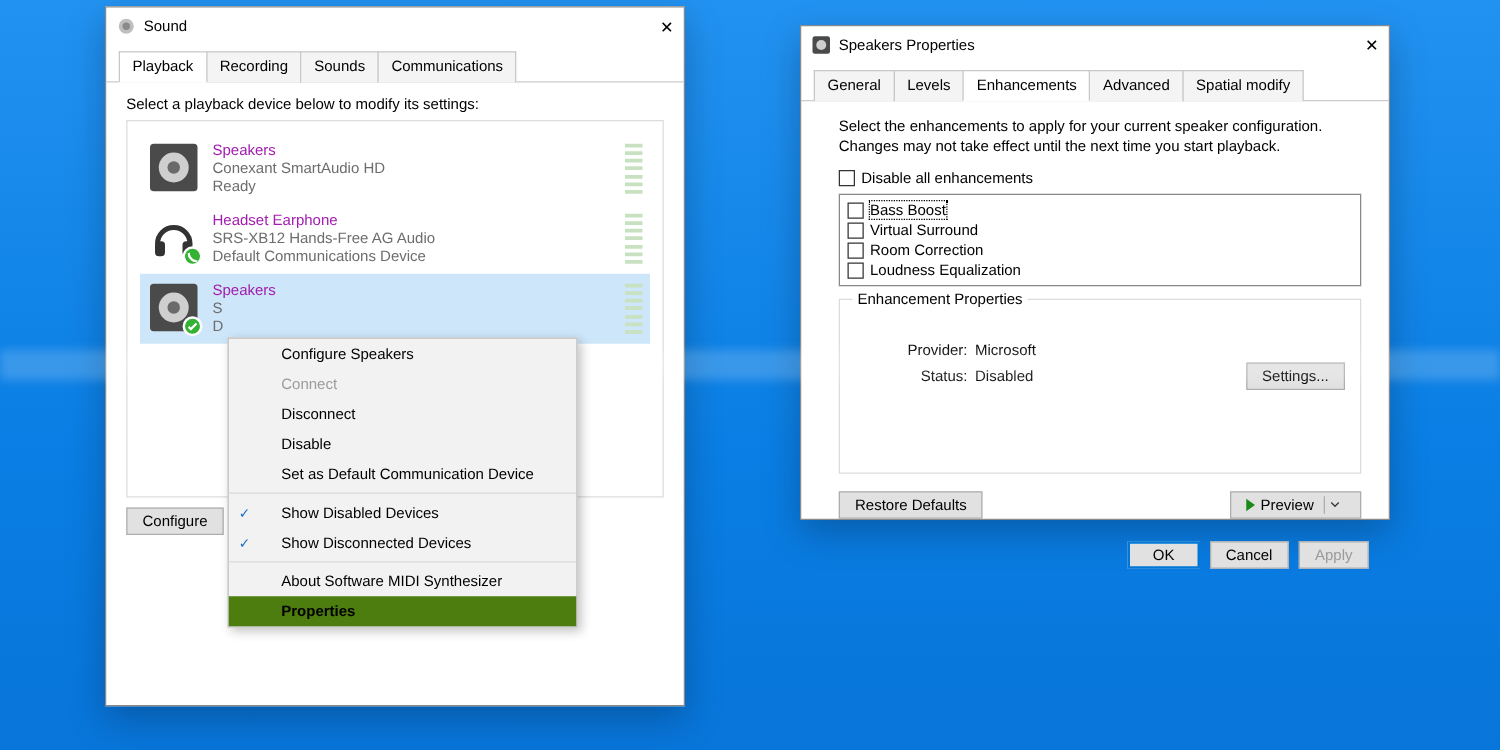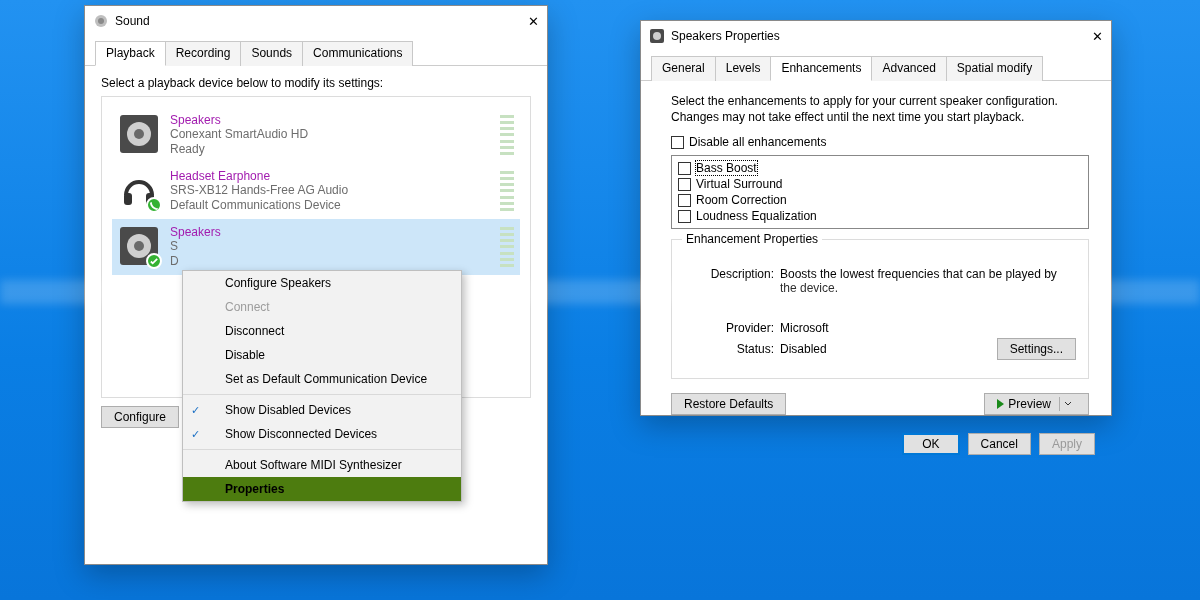--- a/index.html
+++ b/index.html
@@ -117,21 +117,21 @@
   .ctxitem.disabled { color:#9c9c9c; }
   .ctxitem .check { position:absolute; left:8px; color:#1a6fc4; font-size:11px; }
   .ctxitem.hover { background:#4d7c0f; }
   .ctxitem.bold { font-weight:600; }
 
   
   .chk { width:13px; height:13px; border:1px solid #333; display:inline-block; margin-right:5px; vertical-align:middle; background:#fff;}
   .enh-list { border:1px solid #888; padding:4px 6px; margin:6px 0 10px 0;}
   .enh-list .row{ display:flex; align-items:center; padding:1px 0; font-size:12px;}
   .enh-list .row.focus span.lbl{ outline:1px dotted #000; outline-offset:0;}
-  .groupbox { border:1px solid #dcdcdc; padding:24px 12px 10px 12px; position:relative; margin-top:6px;}
+  .groupbox { border:1px solid #dcdcdc; padding:10px 12px 10px 12px; position:relative; margin-top:6px;}
   .groupbox .legend{ position:absolute; top:-8px; left:10px; background:#fff; padding:0 4px; font-size:12px;}
   .kv { display:flex; margin:3px 0; font-size:12px; }
   .kv .k{ width:96px; text-align:right; padding-right:6px;}
   .dlg-btnrow{ display:flex; justify-content:flex-end; gap:8px; padding:10px 16px 14px 0;}
   .previewbtn { display:inline-flex; align-items:center; gap:4px;}
   .previewbtn .tri{ width:0;height:0;border-left:7px solid #1a8a1a;border-top:5px solid transparent;border-bottom:5px solid transparent;}
   .splitarrow{ border-left:1px solid #adadad; padding:0 4px; margin-left:4px;}
   .splitarrow svg{width:8px;height:8px;}
 </style>
 </head>
@@ -314,24 +314,20 @@
           <span class="lbl">Room Correction</span>
         </div>
       <div class="row">
           <span class="chk"></span>
           <span class="lbl">Loudness Equalization</span>
         </div>
     </div>
 
     <div class="groupbox" style="height:140px;">
       <span class="legend">Enhancement Properties</span>
-      <div class="kv">
-        <span class="k">Description:</span>
-        <span style="flex:1;">Boosts the lowest frequencies that can be played by the device.</span>
-      </div>
       <div style="height:20px;"></div>
       <div class="kv">
         <span class="k">Provider:</span>
         <span>Microsoft</span>
       </div>
       <div class="kv" style="align-items:center;">
         <span class="k">Status:</span>
         <span style="flex:1;">Disabled</span>
         <span class="btn" style="margin-left:auto;">Settings...</span>
       </div>

